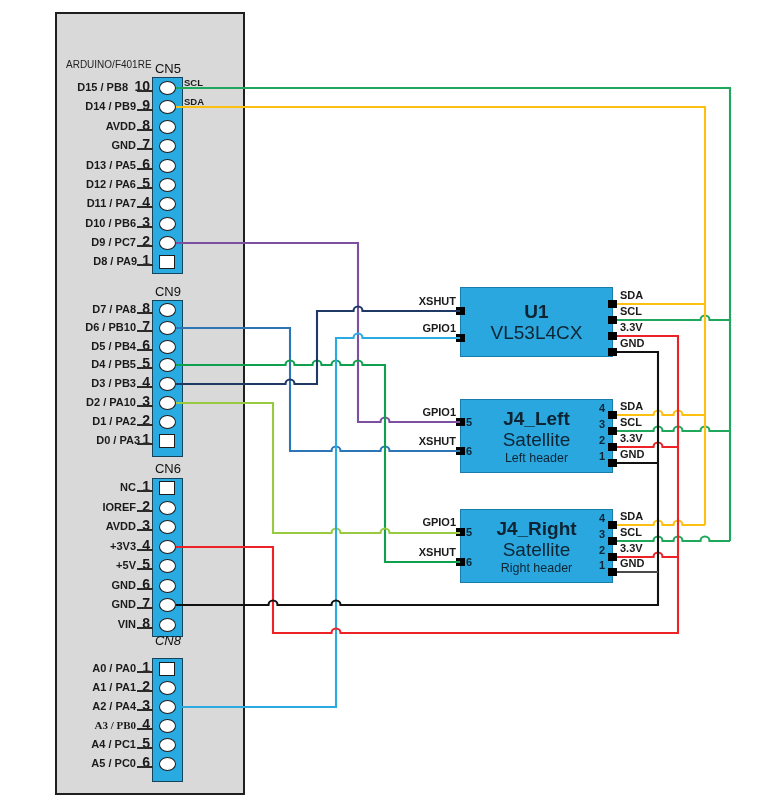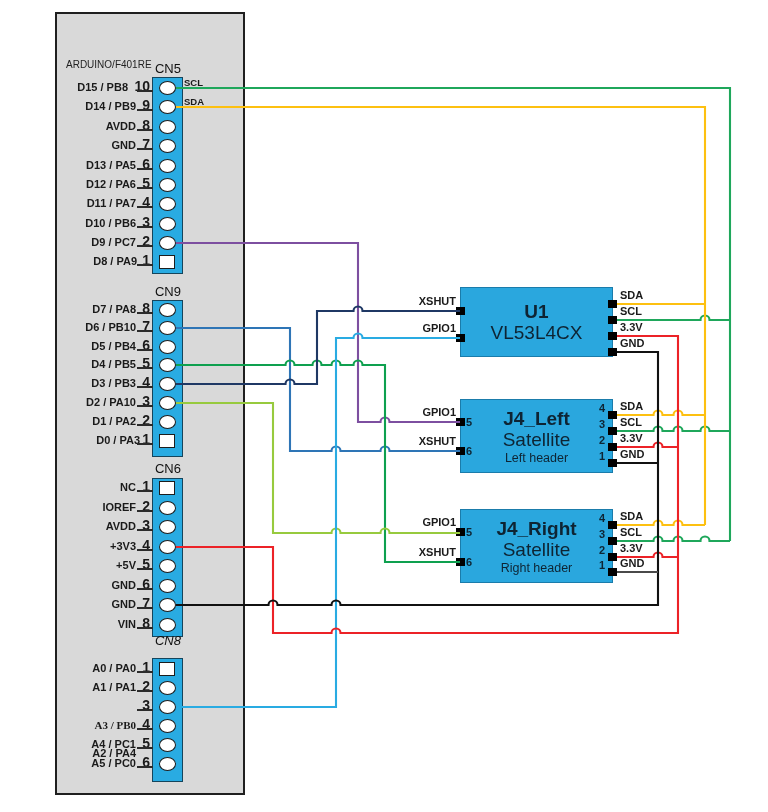--- a/index.html
+++ b/index.html
@@ -149,21 +149,21 @@
       <div class="abs cn-label" style="left: 137px; top: 633px; width: 62px; font-style: italic;">CN8</div>
       <div class="abs cn-rect" style="left: 152px; top: 658px; width: 31px; height: 124px;"></div>
       <div class="abs pin-name" style="left: 56px; top: 662px; width: 80px;">A0 / PA0</div>
       <div class="abs pin-num" style="left: 126px; top: 659px; width: 24px;">1</div>
       <div class="abs pin-stub" style="left: 137px; top: 671px; width: 16px;"></div>
       <div class="abs pin-square" style="left: 159px; top: 662px;"></div>
       <div class="abs pin-name" style="left: 56px; top: 681px; width: 80px;">A1 / PA1</div>
       <div class="abs pin-num" style="left: 126px; top: 678px; width: 24px;">2</div>
       <div class="abs pin-stub" style="left: 137px; top: 690px; width: 16px;"></div>
       <div class="abs pin-circle" style="left: 159px; top: 681px;"></div>
-      <div class="abs pin-name" style="left: 56px; top: 700px; width: 80px; margin-top: 47px;">A2 / PA4</div>
+      <div class="abs pin-name" style="left: 56px; top: 700px; width: 80px;">A2 / PA4</div>
       <div class="abs pin-num" style="left: 126px; top: 697px; width: 24px;">3</div>
       <div class="abs pin-stub" style="left: 137px; top: 709px; width: 16px;"></div>
       <div class="abs pin-circle" style="left: 159px; top: 700px;"></div>
       <div class="abs pin-name" style="left: 56px; top: 719px; width: 80px; font-family: Liberation Serif, serif;">A3 / PB0</div>
       <div class="abs pin-num" style="left: 126px; top: 716px; width: 24px;">4</div>
       <div class="abs pin-stub" style="left: 137px; top: 728px; width: 16px;"></div>
       <div class="abs pin-circle" style="left: 159px; top: 719px;"></div>
       <div class="abs pin-name" style="left: 56px; top: 738px; width: 80px;">A4 / PC1</div>
       <div class="abs pin-num" style="left: 126px; top: 735px; width: 24px;">5</div>
       <div class="abs pin-stub" style="left: 137px; top: 747px; width: 16px;"></div>

